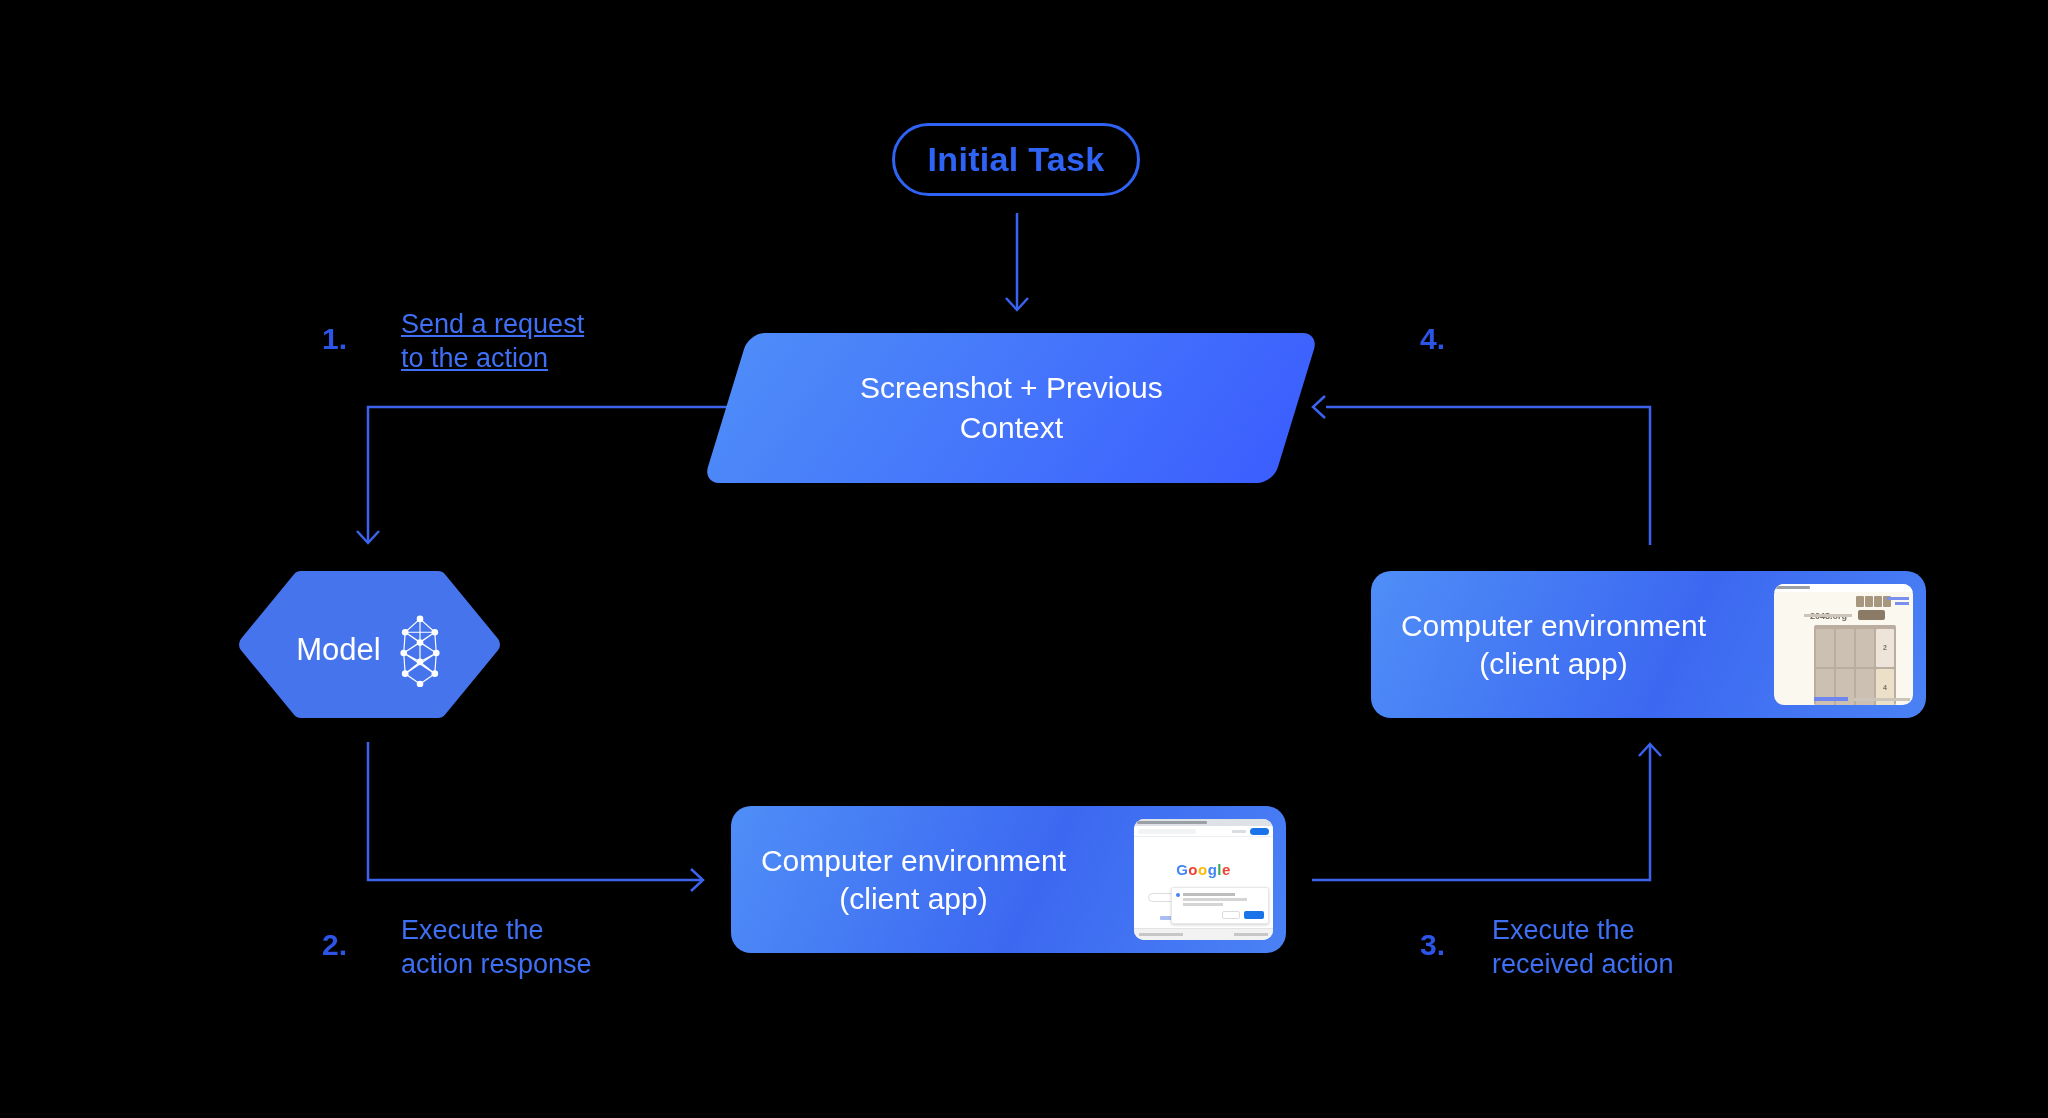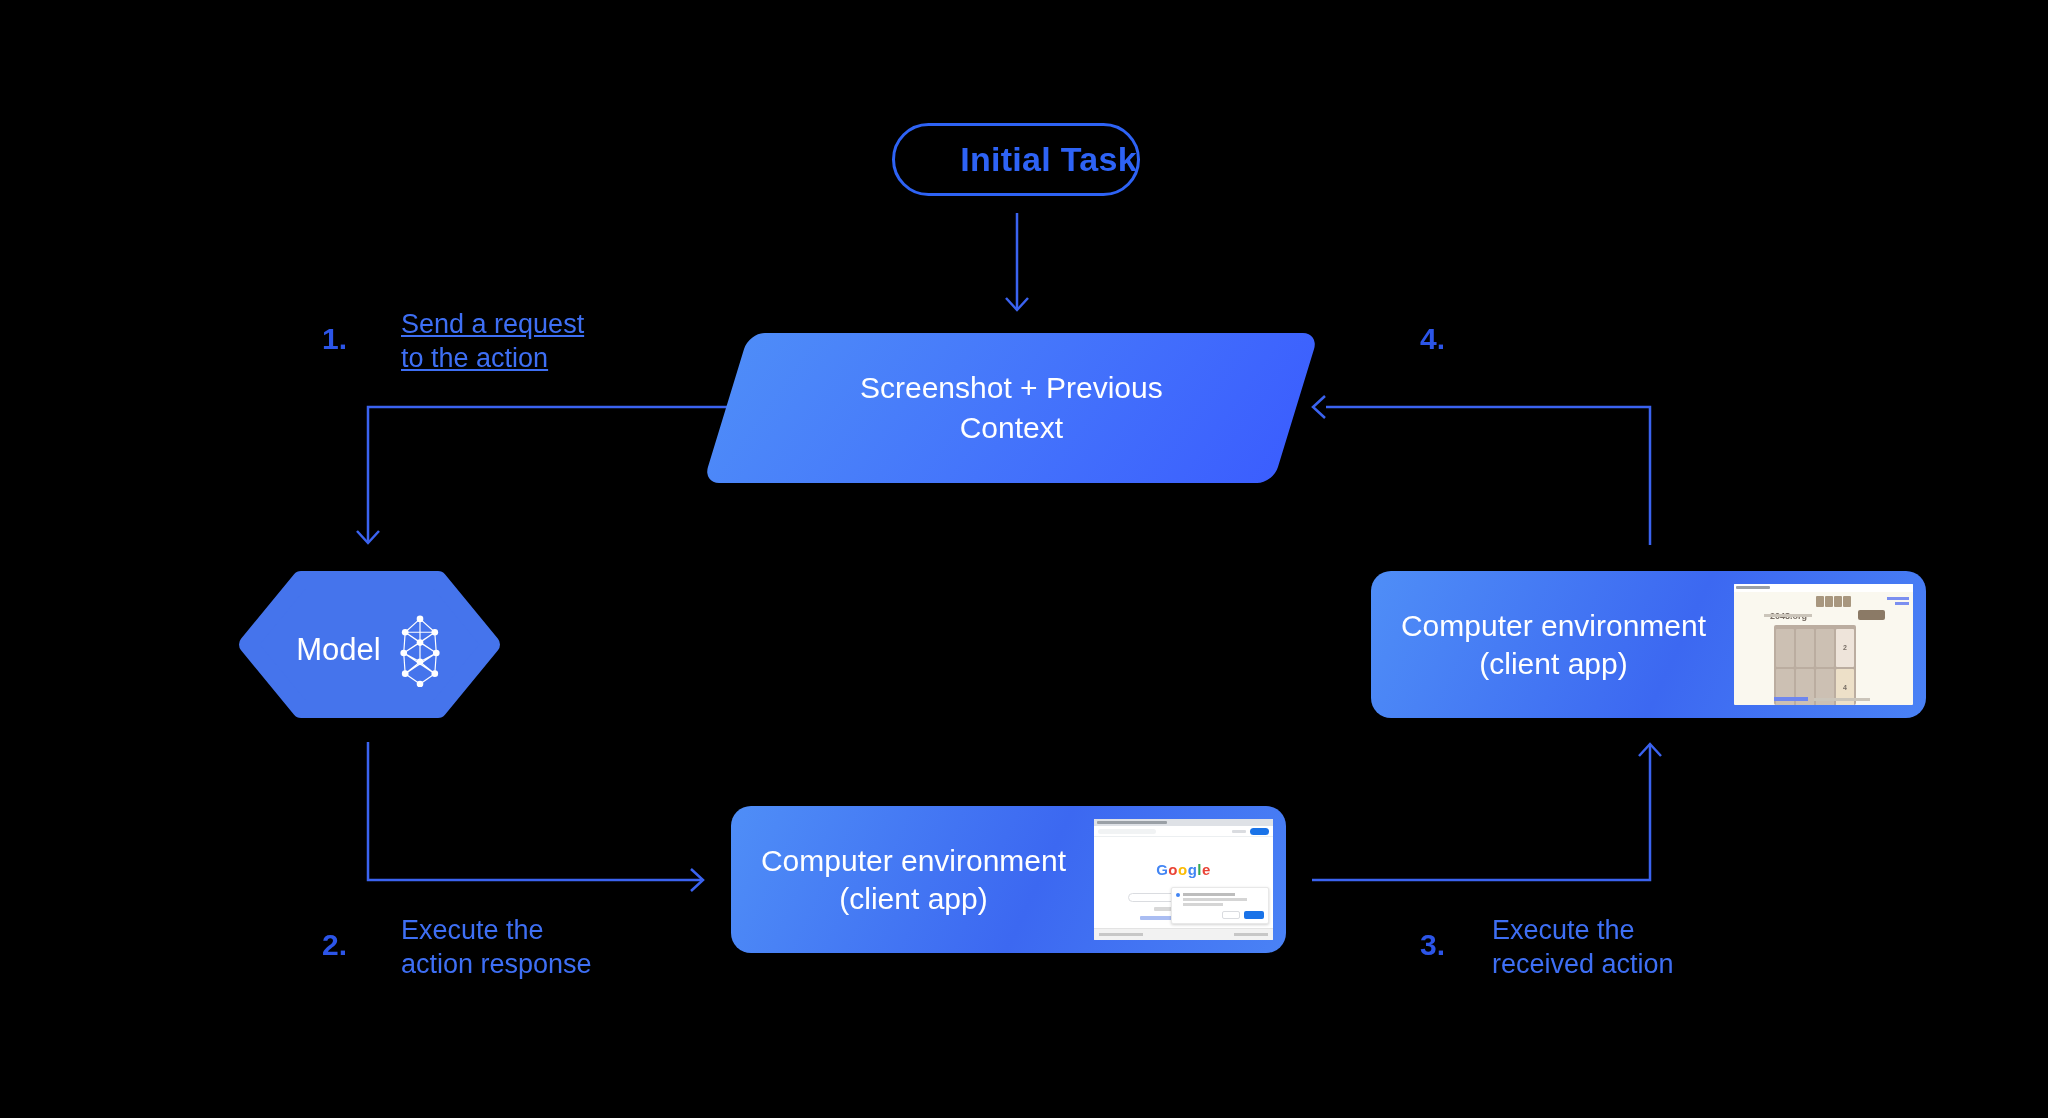--- a/index.html
+++ b/index.html
@@ -8,21 +8,21 @@
   #canvas { position:relative; width:2048px; height:1118px; background:#000; overflow:hidden; }
 
   
   #connectors { position:absolute; inset:0; z-index:1; }
 
   .node { position:absolute; z-index:2; }
 
   
   #pill { left:892px; top:123px; width:248px; height:73px;
     border:3px solid #2e63f5; border-radius:40px;
-    display:flex; align-items:center; justify-content:flex-end;
+    display:flex; align-items:center; justify-content:center;
     color:#2e63f5; font-size:34px; font-weight:600; letter-spacing:.3px; }
 
   
   #para { left:726px; top:333px; width:570px; height:150px;
     transform:skewX(-17deg); border-radius:16px;
     background:linear-gradient(112deg,#4e8cf8 0%,#3b5efe 100%);
     display:flex; align-items:center; justify-content:center; }
   #para .unskew { transform:skewX(17deg); color:#fff; font-size:30px;
     line-height:40px; text-align:center; font-weight:400; }
 
@@ -34,22 +34,22 @@
   
   .env-box { width:555px; height:147px; border-radius:20px;
     background:linear-gradient(115deg,#4f8ef7 0%,#3c68f1 55%,#4a82f5 100%);
     color:#fff; font-size:30px; line-height:38px; }
   .env-box .txt { position:absolute; left:0; top:0; bottom:0; right:190px;
     display:flex; flex-direction:column; align-items:center; justify-content:center;
     text-align:center; }
   #env-right { left:1371px; top:571px; }
   #env-bottom { left:731px; top:806px; }
 
-  .thumb { position:absolute; right:13px; top:13px; width:179px; height:121px;
-    background:#fff; border-radius:1px; overflow:hidden; }
+  .thumb { position:absolute; right:13px; top:13px; width:139px; height:121px;
+    background:#fff; border-radius:10px; overflow:hidden; }
 
   
   .step-num { position:absolute; z-index:2; color:#2c55e8; font-size:30px; font-weight:600; }
   .step-label { position:absolute; z-index:2; color:#3e6ff4; font-size:27px;
     font-weight:500; line-height:34px; }
 
   
   .g-tabbar { height:7px; background:#dee1e6; position:relative; }
   .g-tabbar .smudge { position:absolute; left:3px; top:2px; width:70px; height:3px; background:#9aa0a6; border-radius:1px; }
   .g-toolbar { height:11px; background:#fff; border-bottom:1px solid #eceff1; position:relative; }

